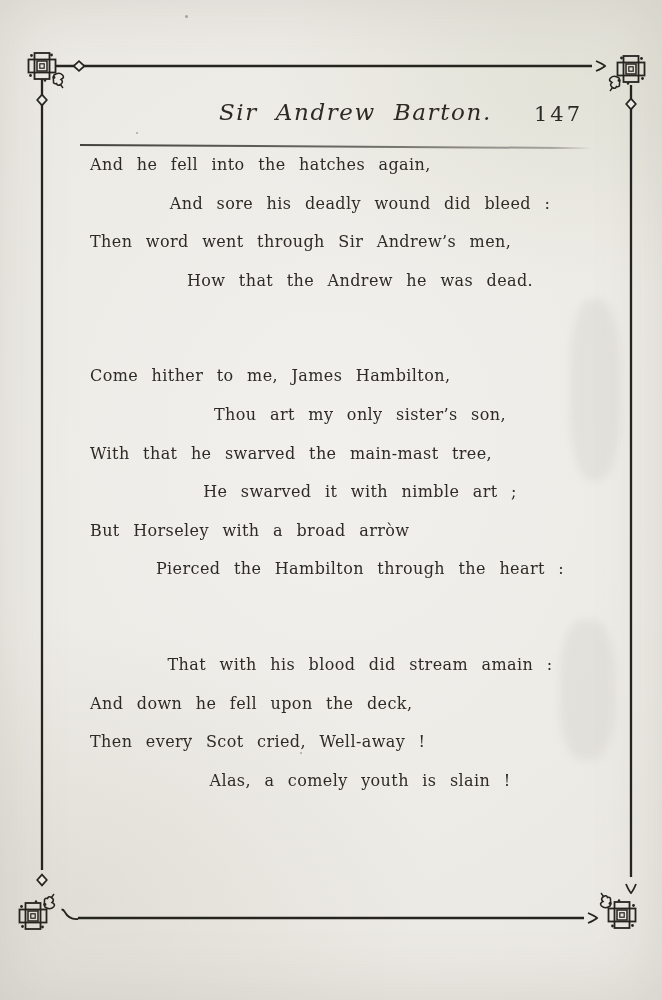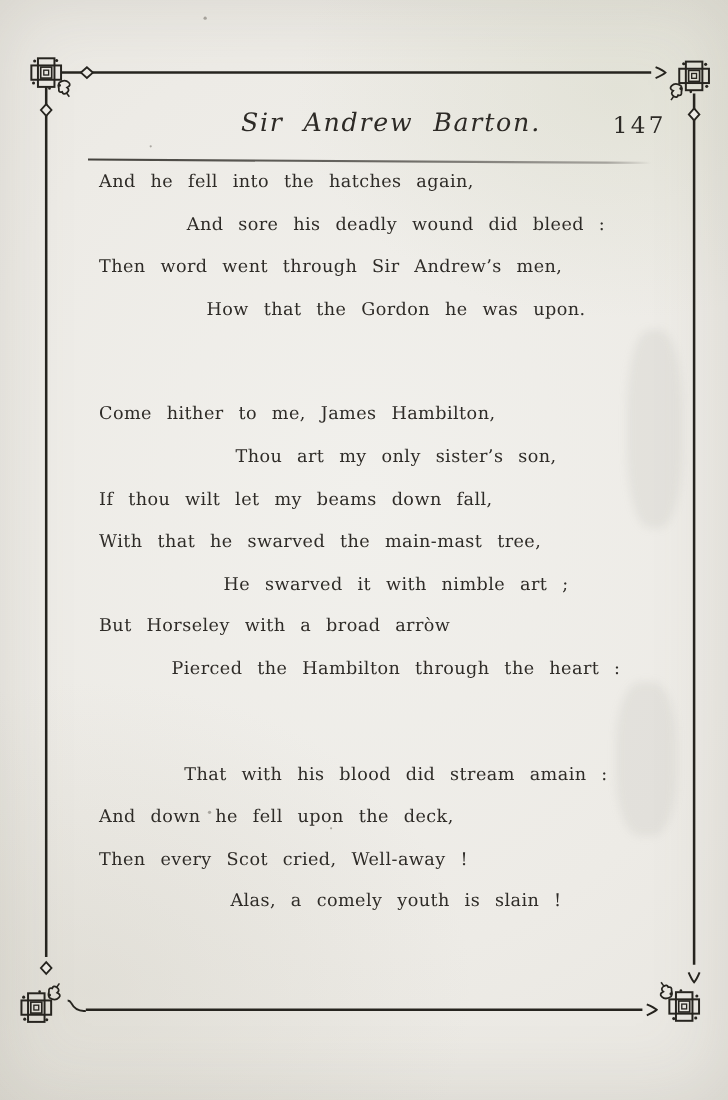--- a/index.html
+++ b/index.html
@@ -17,21 +17,21 @@
     box-shadow: inset 0 0 70px rgba(120,114,98,0.18);
   }
   .border-svg { position:absolute; left:0; top:0; }
   .headline { position:absolute; left:0; top:0; width:662px; }
   .title {
     position:absolute; left:219px; top:99px;
     font-style:italic; font-size:23px; color:#2d2a26;
     letter-spacing:1.6px; word-spacing:9px; white-space:nowrap;
   }
   .pageno {
-    position:absolute; left:557px; top:102px;
+    position:absolute; left:534px; top:102px;
     font-size:21px; color:#2d2a26; letter-spacing:3px; white-space:nowrap;
   }
   .rule {
     position:absolute; left:80px; top:144px; width:512px; height:2px;
     background:linear-gradient(to right, #44423d, #6d6b66 55%, #a5a39d 92%, rgba(165,163,157,0));
     transform:rotate(0.35deg); transform-origin:left center;
   }
   .poem {
     position:absolute; left:90px; top:146px; width:505px;
     font-size:16px; line-height:38.6px; color:#2e2b27;
@@ -94,26 +94,25 @@
     <span class="title">Sir Andrew Barton.</span>
     <span class="pageno">147</span>
   </div>
   <div class="rule"></div>
 
   <div class="poem" id="poem">
       <div class="stanza">
         <div class="line">And he fell into the hatches again,</div>
         <div class="line indent">And sore his deadly wound did bleed :</div>
         <div class="line">Then word went through Sir Andrew’s men,</div>
-        <div class="line indent">How that the Gordon he was upon.</div>
+        <div class="line indent">How that the Andrew he was dead.</div>
       </div>
       <div class="stanza">
         <div class="line">Come hither to me, James Hambilton,</div>
         <div class="line indent">Thou art my only sister’s son,</div>
-        <div class="line">If thou wilt let my beams down fall,</div>
         <div class="line">With that he swarved the main-mast tree,</div>
         <div class="line indent">He swarved it with nimble art ;</div>
         <div class="line">But Horseley with a broad arròw</div>
         <div class="line indent">Pierced the Hambilton through the heart :</div>
       </div>
       <div class="stanza">
         <div class="line indent">That with his blood did stream amain :</div>
         <div class="line">And down he fell upon the deck,</div>
         <div class="line">Then every Scot cried, Well-away !</div>
         <div class="line indent">Alas, a comely youth is slain !</div>

